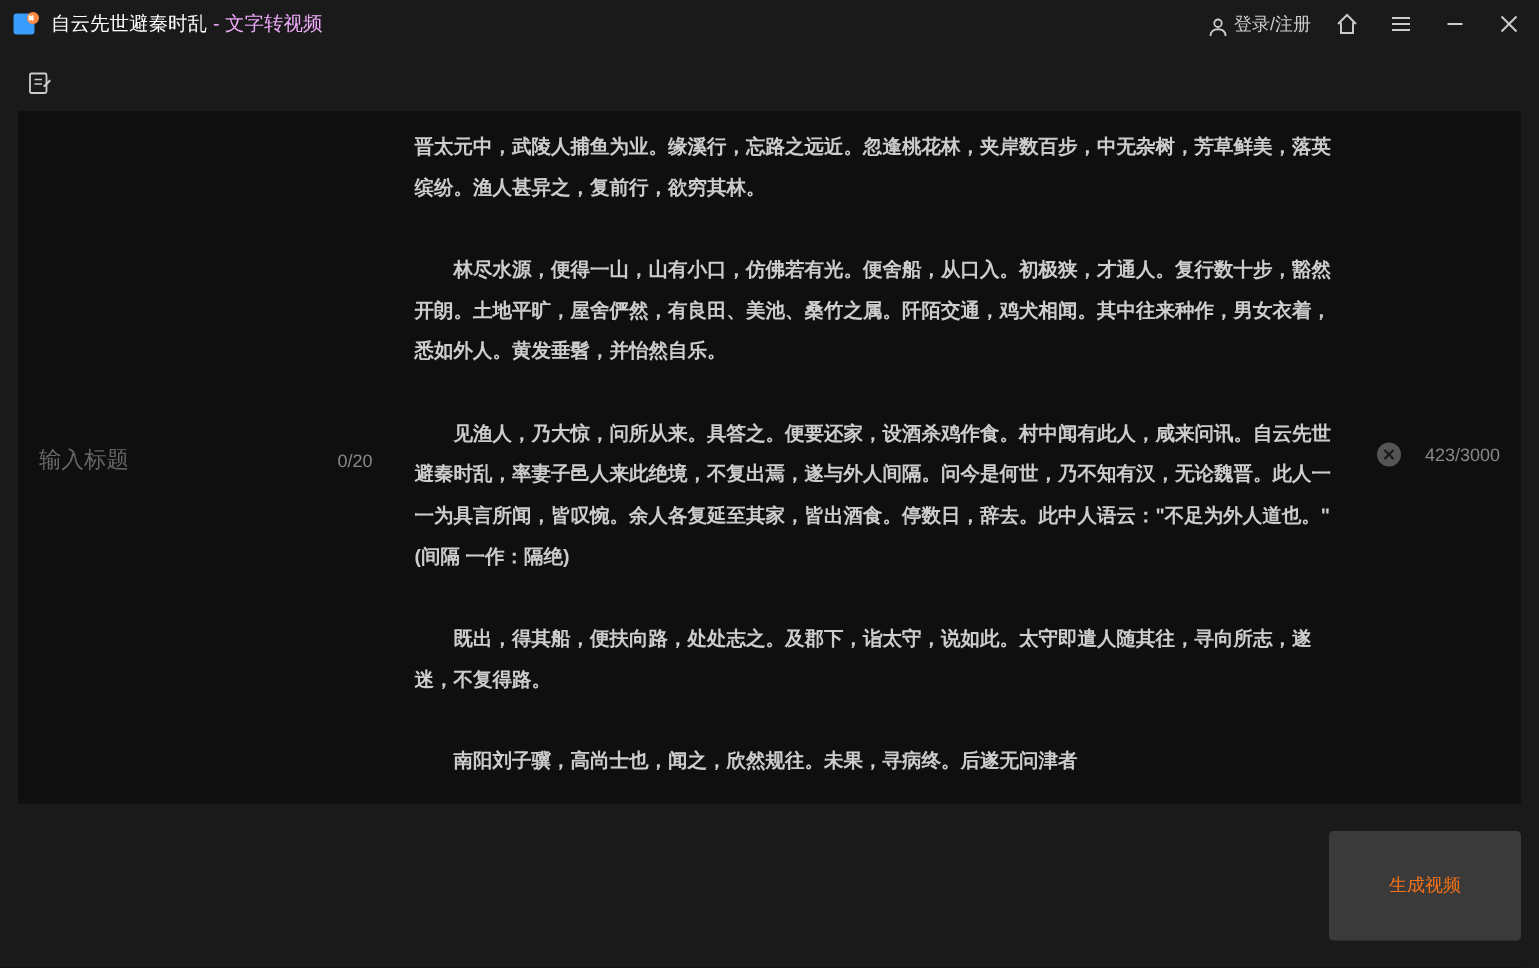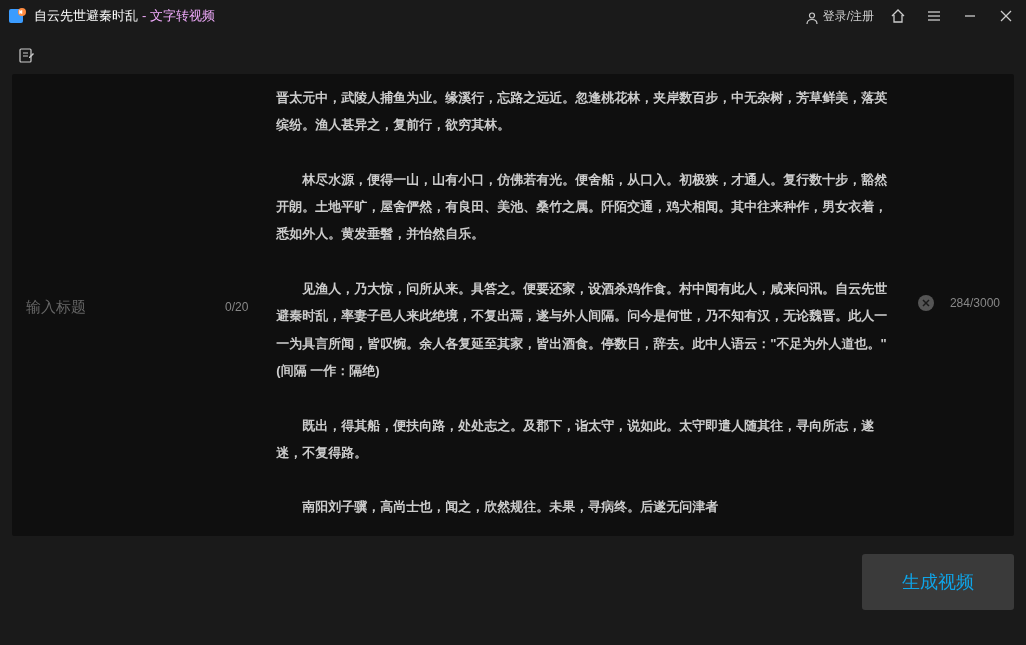--- a/index.html
+++ b/index.html
@@ -146,24 +146,24 @@
       font-size: 12px;
       color: #888;
     }
     .action-bar {
       display: flex;
       justify-content: flex-end;
       padding: 18px 12px 0;
     }
     .generate-btn {
       background: #3a3a3a;
-      color: #0ea5e9;
+      color: #f97316;
       border: none;
-      padding: 16px 40px;
-      font-size: 18px;
+      padding: 28px 40px;
+      font-size: 12px;
       border-radius: 3px;
       cursor: pointer;
       font-family: inherit;
     }
   </style>
 </head>
 <body>
 
 <div class="titlebar">
   <div class="app-logo">
@@ -236,20 +236,20 @@
 　　既出，得其船，便扶向路，处处志之。及郡下，诣太守，说如此。太守即遣人随其往，寻向所志，遂迷，不复得路。
 
 　　南阳刘子骥，高尚士也，闻之，欣然规往。未果，寻病终。后遂无问津者</div>
     <div class="body-footer">
       <div class="clear-btn">
         <svg width="8" height="8" viewBox="0 0 8 8">
           <line x1="1" y1="1" x2="7" y2="7" stroke="#1a1a1a" stroke-width="1.5"></line>
           <line x1="7" y1="1" x2="1" y2="7" stroke="#1a1a1a" stroke-width="1.5"></line>
         </svg>
       </div>
-      <span class="body-counter">284/3000</span>
+      <span class="body-counter">423/3000</span>
     </div>
   </div>
 </div>
 
 <div class="action-bar">
   <button class="generate-btn">生成视频</button>
 </div>
 
 </body></html>

